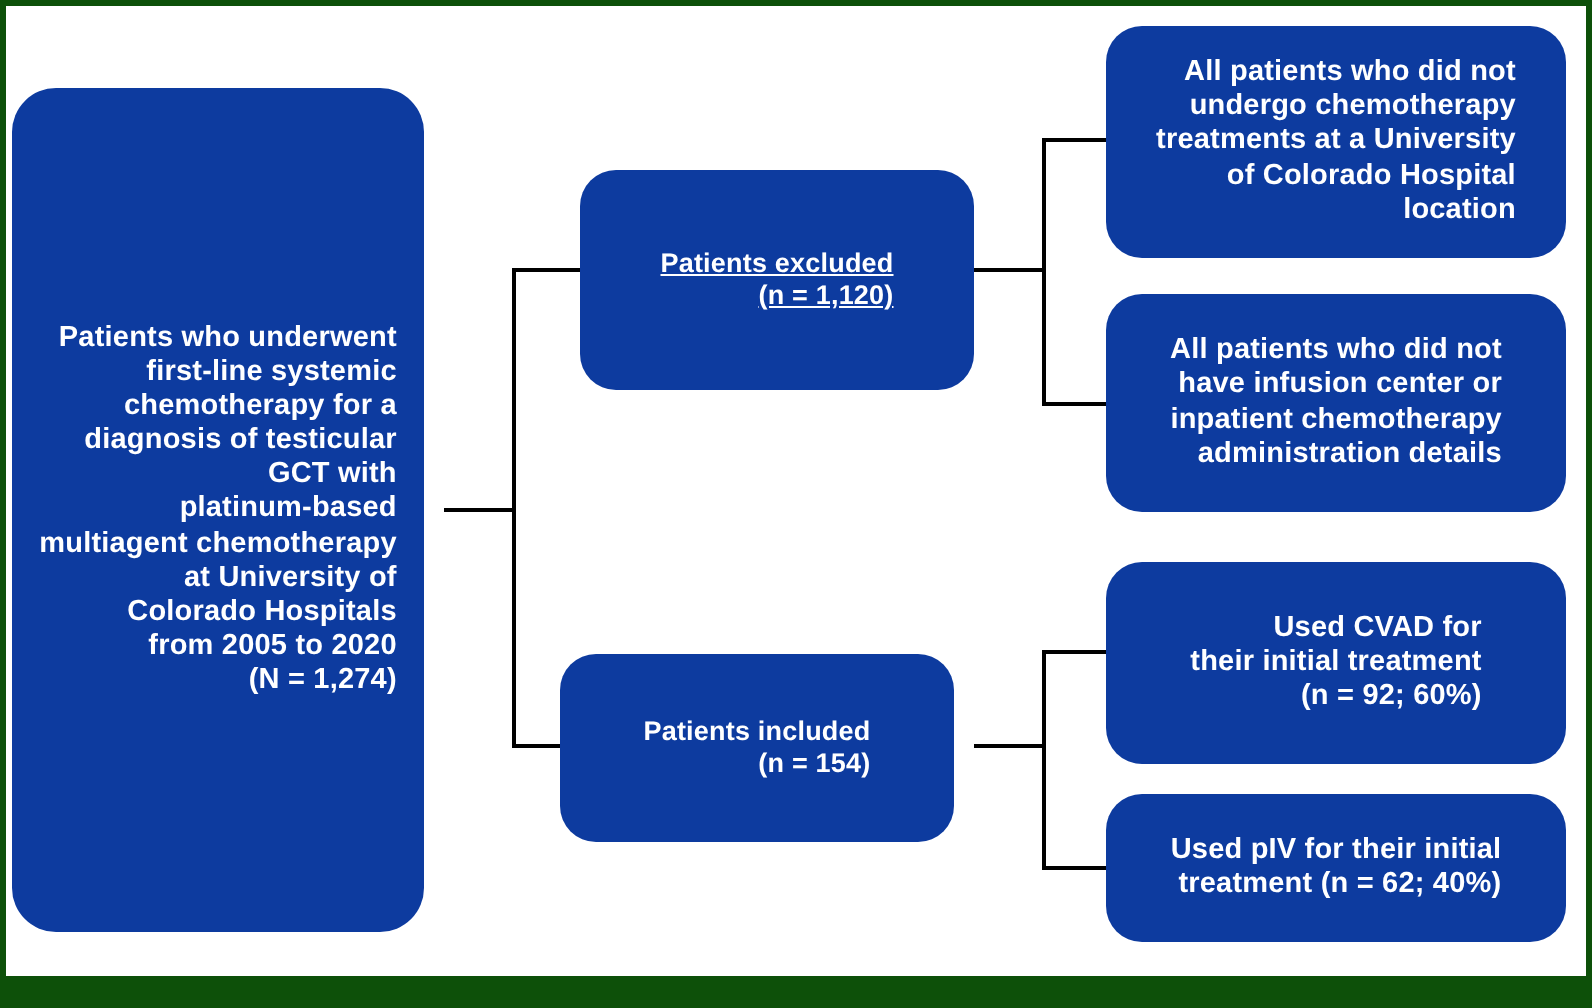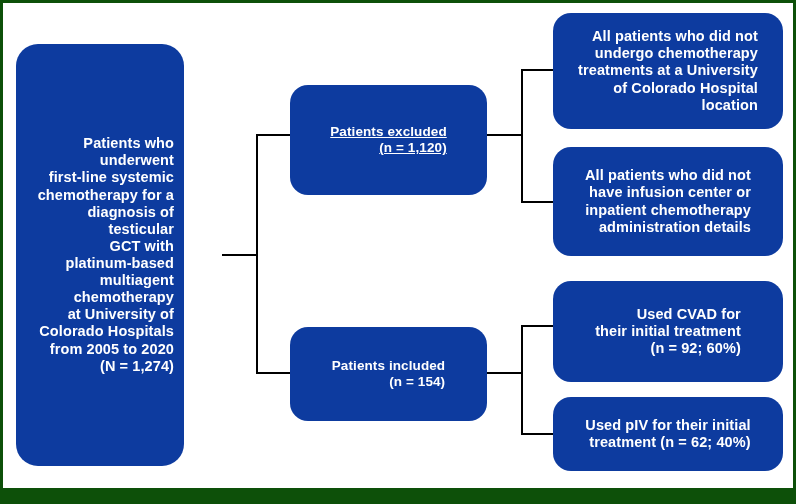--- a/index.html
+++ b/index.html
@@ -40,33 +40,33 @@
     text-align: right;
     box-sizing: border-box;
     font-weight: 700;
     line-height: 1.18;
     letter-spacing: 0.1px;
     padding: 4px 10px;
     white-space: pre-line;
   }
 
   #node-source {
-    left: 16px;  top: 44px;
-    width: 168px; height: 422px;
+    left: 6px;  top: 44px;
+    width: 206px; height: 422px;
     font-size: 14.5px;
     border-radius: 22px;
   }
   #node-excluded {
     left: 290px; top: 85px;
     width: 197px; height: 110px;
     font-size: 13.5px;
     text-decoration: underline;
   }
   #node-included {
-    left: 290px; top: 327px;
+    left: 280px; top: 327px;
     width: 197px; height: 94px;
     font-size: 13.5px;
   }
   #node-excl-1 {
     left: 553px; top: 13px;
     width: 230px; height: 116px;
     font-size: 14.5px;
   }
   #node-excl-2 {
     left: 553px; top: 147px;

